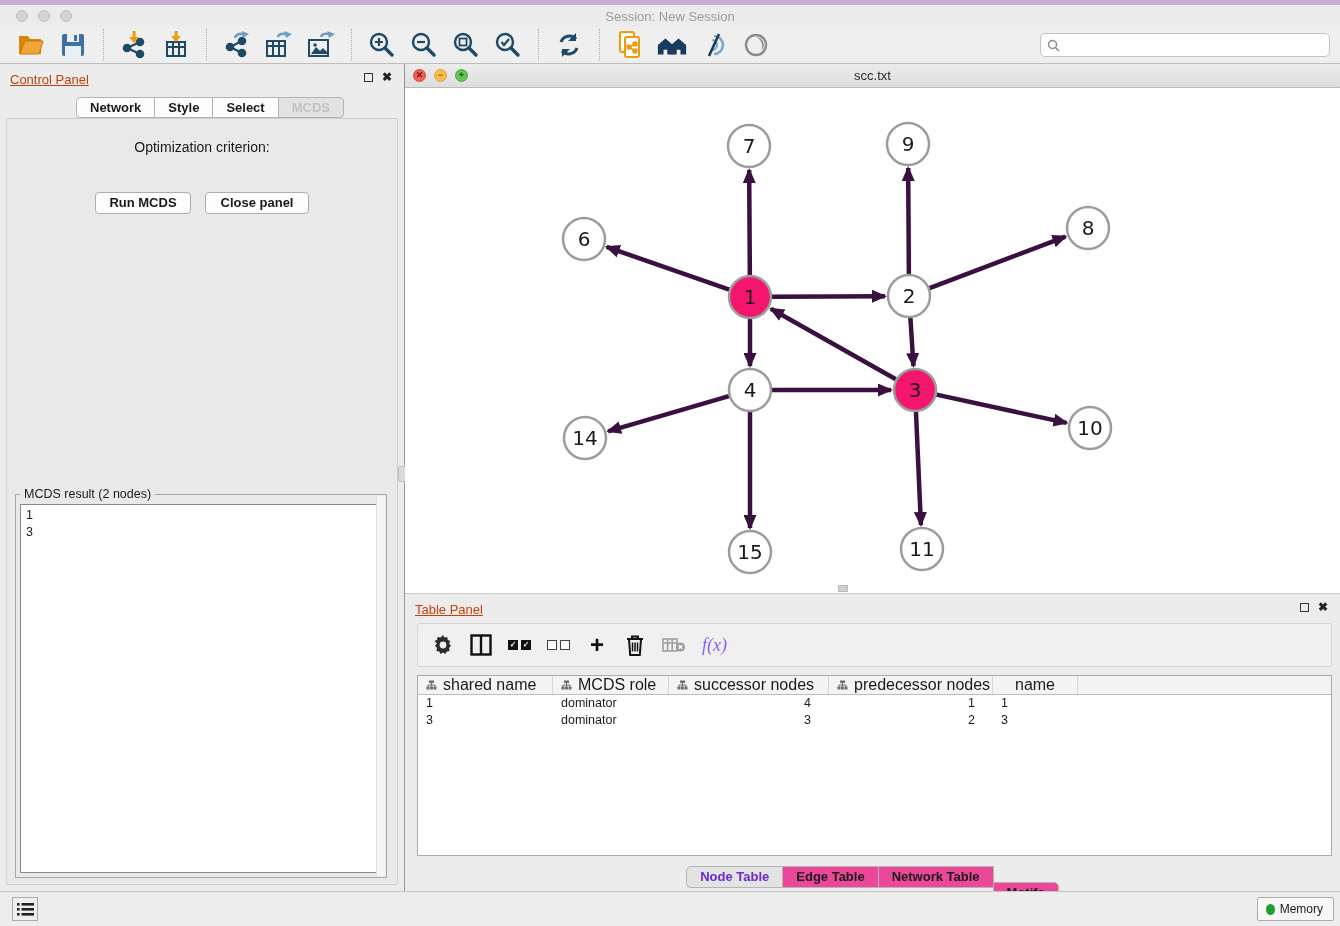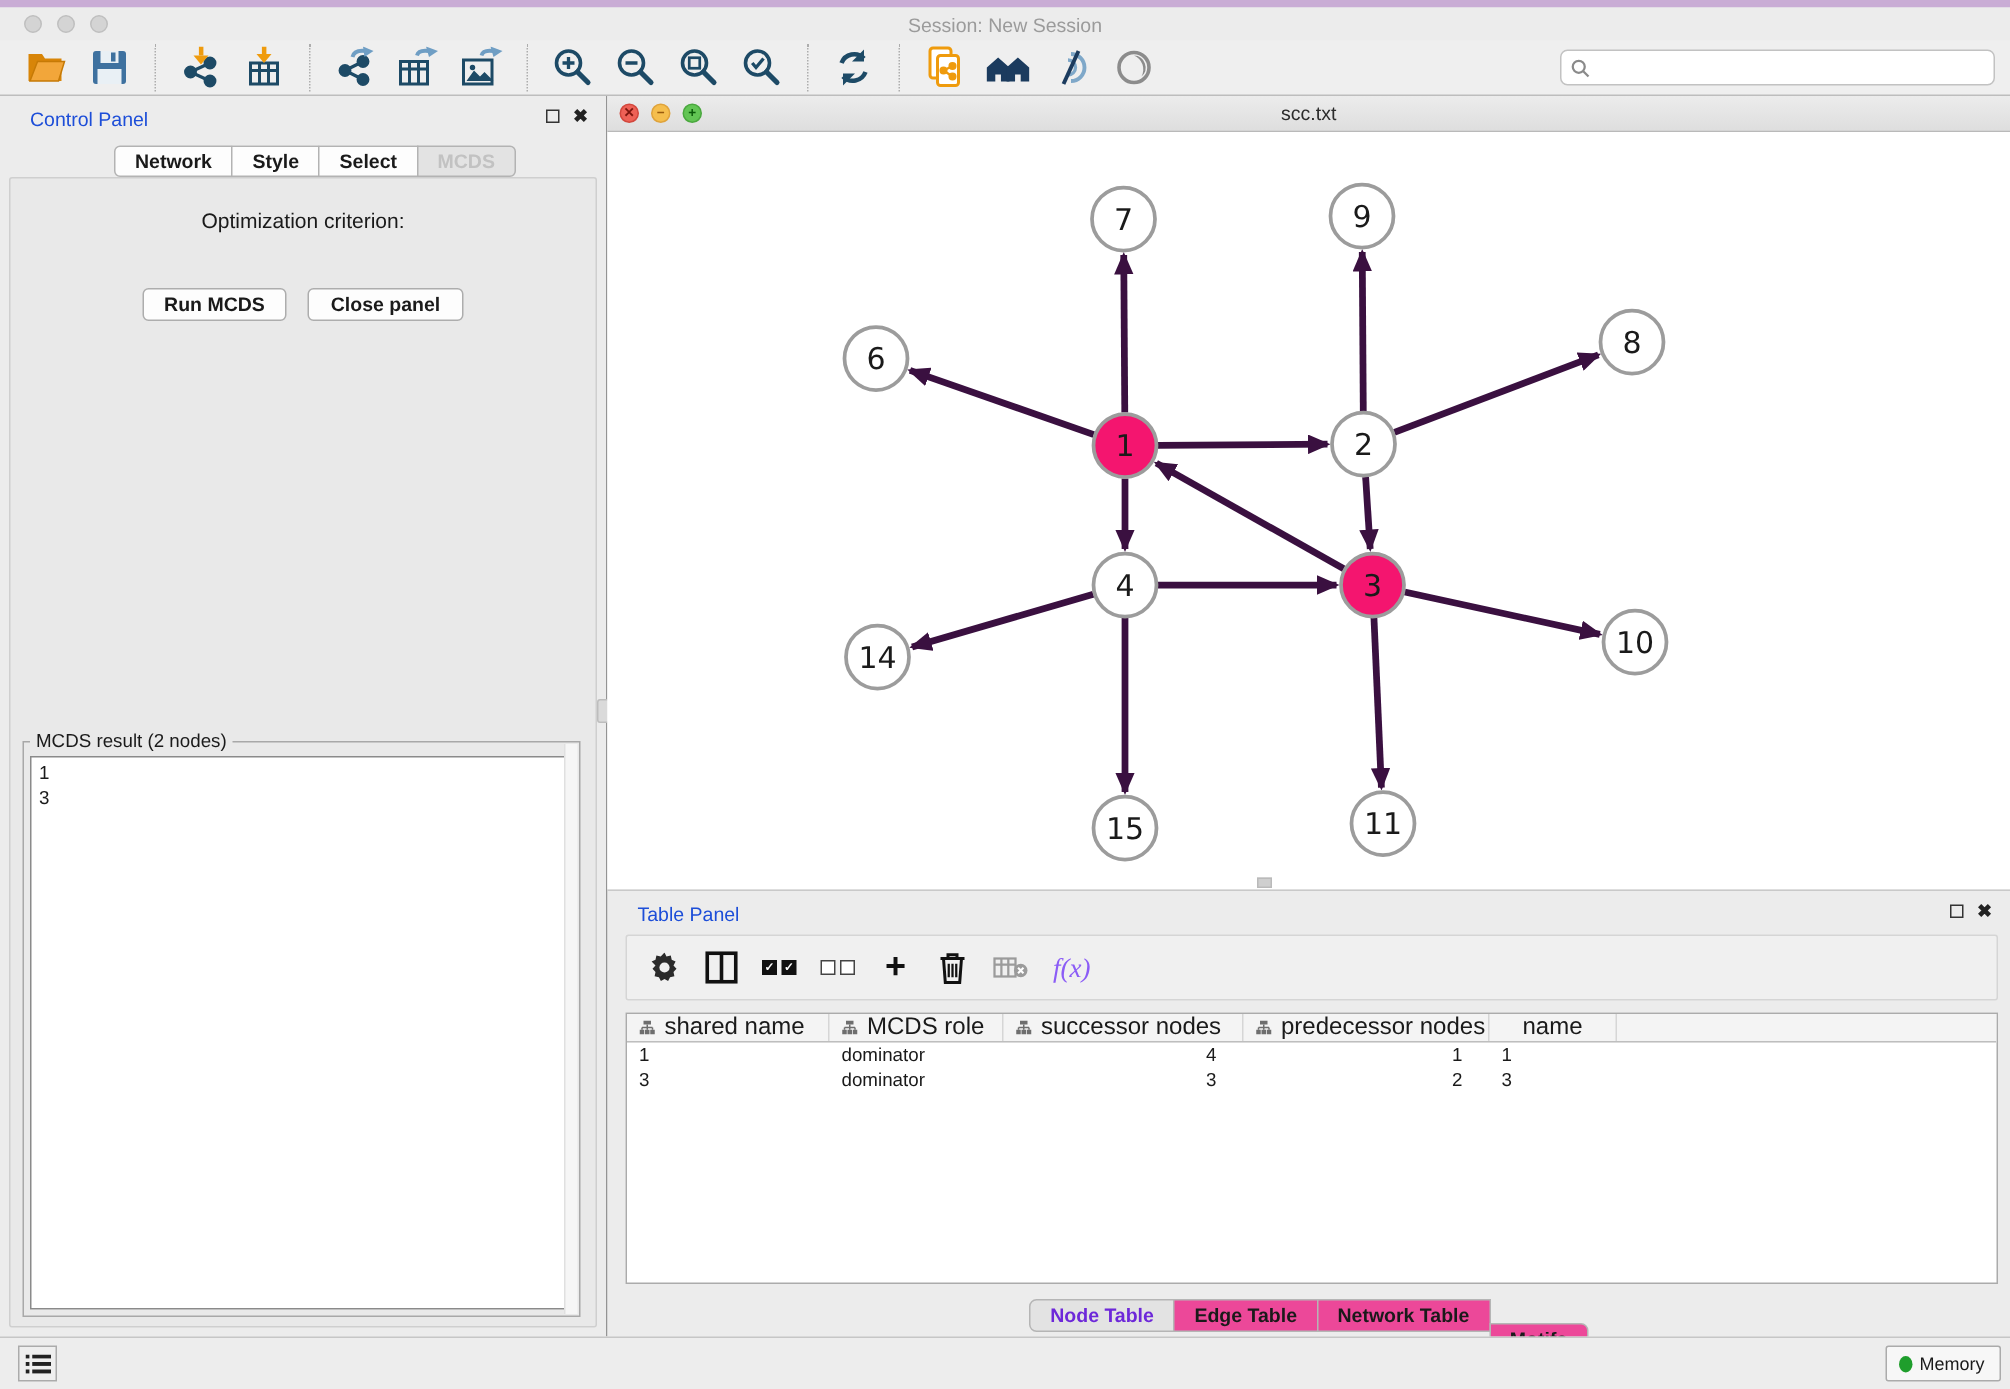--- a/index.html
+++ b/index.html
@@ -15,21 +15,21 @@
 
   
   .main-toolbar { position:absolute; left:0; top:27px; width:1340px; height:37px; background:#EFEFEF; border-bottom:1px solid #BDBDBD; display:flex; align-items:center; padding:0 10px; }
   .tbtn { margin:0 5px; display:flex; align-items:center; justify-content:center; width:32px; height:30px; }
   .tb-sep { width:1px; height:32px; border-left:1px dotted #ADADAD; margin:0 9px; }
   .search-wrap { position:absolute; right:10px; top:6px; width:290px; height:24px; background:#fff; border:1px solid #C2C2C2; border-radius:5px; display:flex; align-items:center; padding:0 6px; }
   .search-wrap input { border:none; outline:none; flex:1; font-size:12px; margin-left:5px; background:transparent; }
 
   
   .control-panel { position:absolute; left:0; top:64px; width:405px; height:827px; background:#ECECEC; border-right:1px solid #949494; }
-  .panel-header { position:absolute; left:20px; top:8px; font-size:13px; color:#1d4ed8; }
+  .panel-header { position:absolute; left:10px; top:8px; font-size:13px; color:#c2410c;text-decoration:underline; }
   .panel-icons { position:absolute; right:12px; top:7px; display:flex; align-items:center; gap:9px; }
   .float-icon { width:9px; height:9px; border:1.5px solid #333; display:inline-block; }
   .close-icon { font-size:12px; font-weight:bold; color:#222; line-height:12px; }
 
   .ctabs { position:absolute; left:76px; top:33px; display:flex; }
   .ctab { height:21px; line-height:19px; padding:0 13px; font-size:13px; font-weight:600; background:#FDFDFD; border:1px solid #B3B3B3; margin-left:-1px; }
   .ctab:first-child { border-radius:4px 0 0 4px; margin-left:0; }
   .ctab:last-child { border-radius:0 4px 4px 0; }
   .ctab.sel { background:#E3E3E3; color:#C2C2C2;text-align:right; }
 

